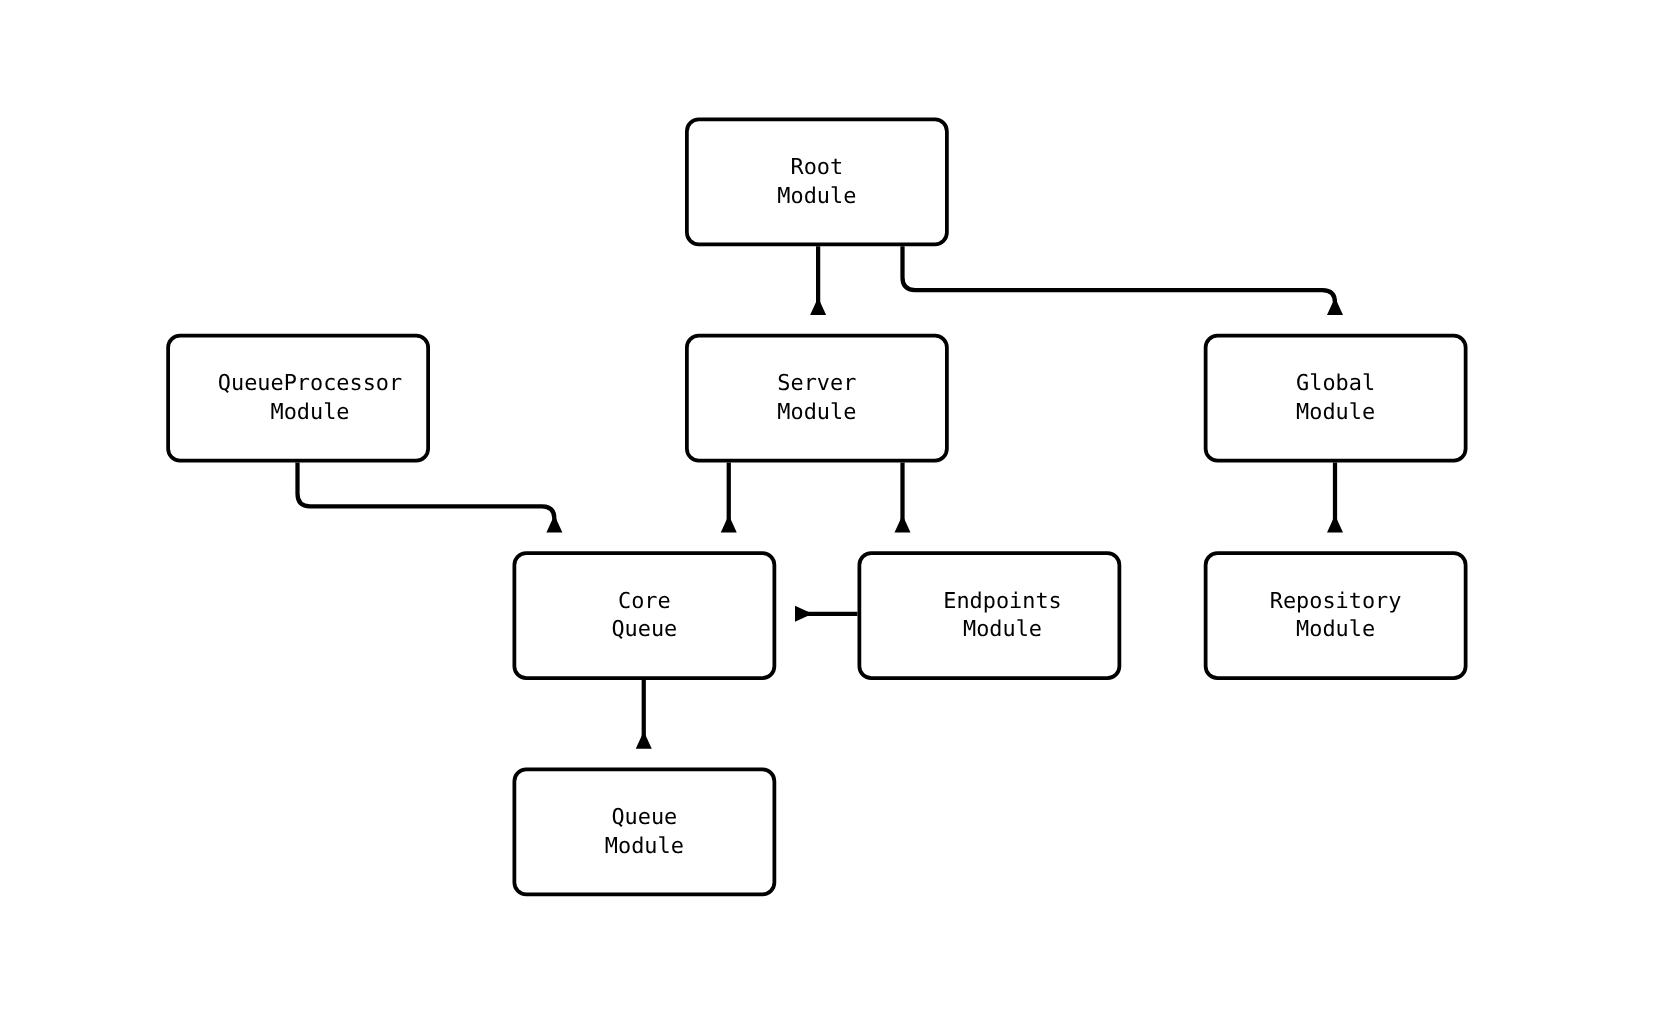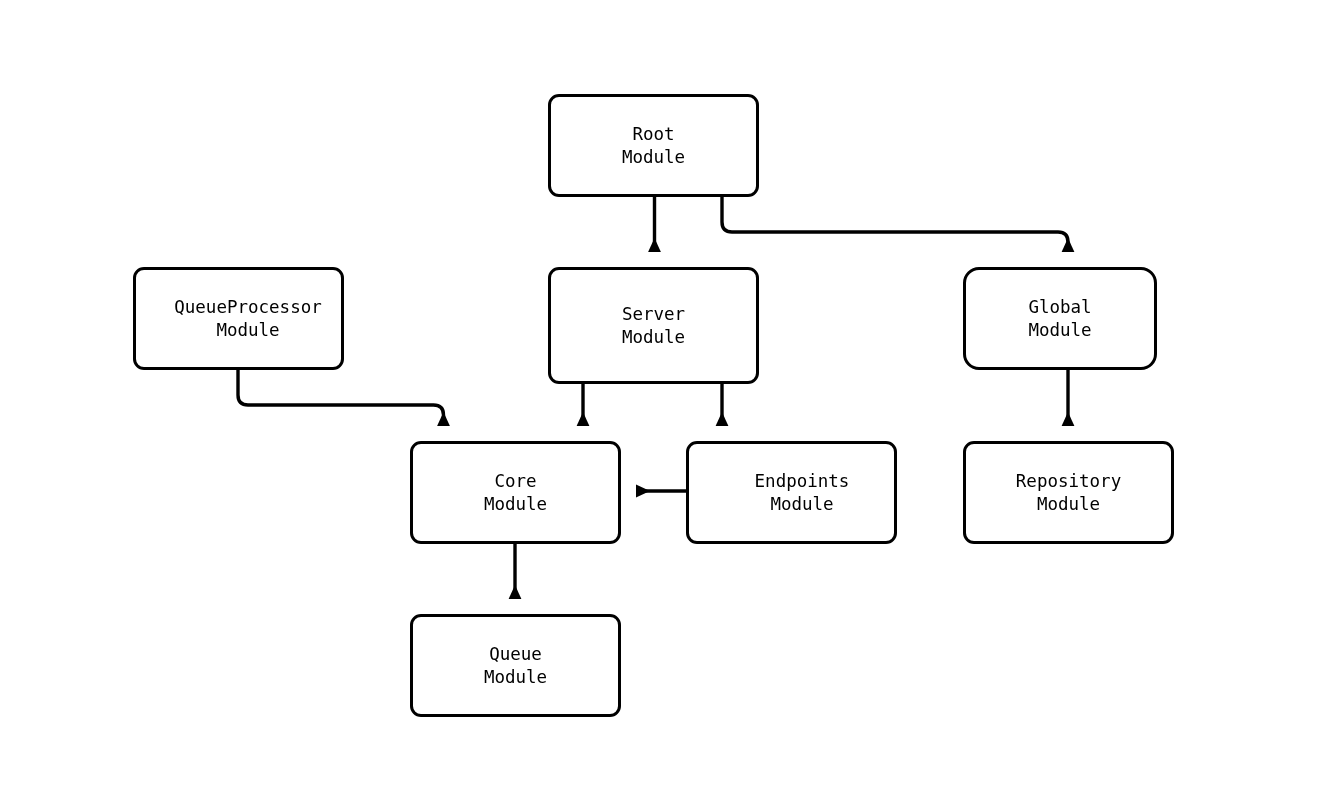--- a/index.html
+++ b/index.html
@@ -84,33 +84,33 @@
   <div class="node" style="left:548px; top:94px; width:211px; height:103px;">
     <div class="node-label">Root
 Module</div>
   </div>
 
   <div class="node" style="left:133px; top:267px; width:211px; height:103px;padding-left:19px;">
     <div class="node-label">QueueProcessor
 Module</div>
   </div>
 
-  <div class="node" style="left:548px; top:267px; width:211px; height:117px;">
+  <div class="node" style="left:548px; top:267px; width:211px; height:103px;">
     <div class="node-label">Server
 Module</div>
   </div>
 
-  <div class="node" style="left:963px; top:267px; width:194px; height:103px;border-radius:16px;">
+  <div class="node" style="left:963px; top:267px; width:211px; height:103px;">
     <div class="node-label">Global
 Module</div>
   </div>
 
   <div class="node" style="left:410px; top:441px; width:211px; height:103px;">
     <div class="node-label">Core
-Module</div>
+Queue</div>
   </div>
 
   <div class="node" style="left:686px; top:441px; width:211px; height:103px;padding-left:21px;">
     <div class="node-label">Endpoints
 Module</div>
   </div>
 
   <div class="node" style="left:963px; top:441px; width:211px; height:103px;align-items:center;">
     <div class="node-label">Repository
 Module</div>

